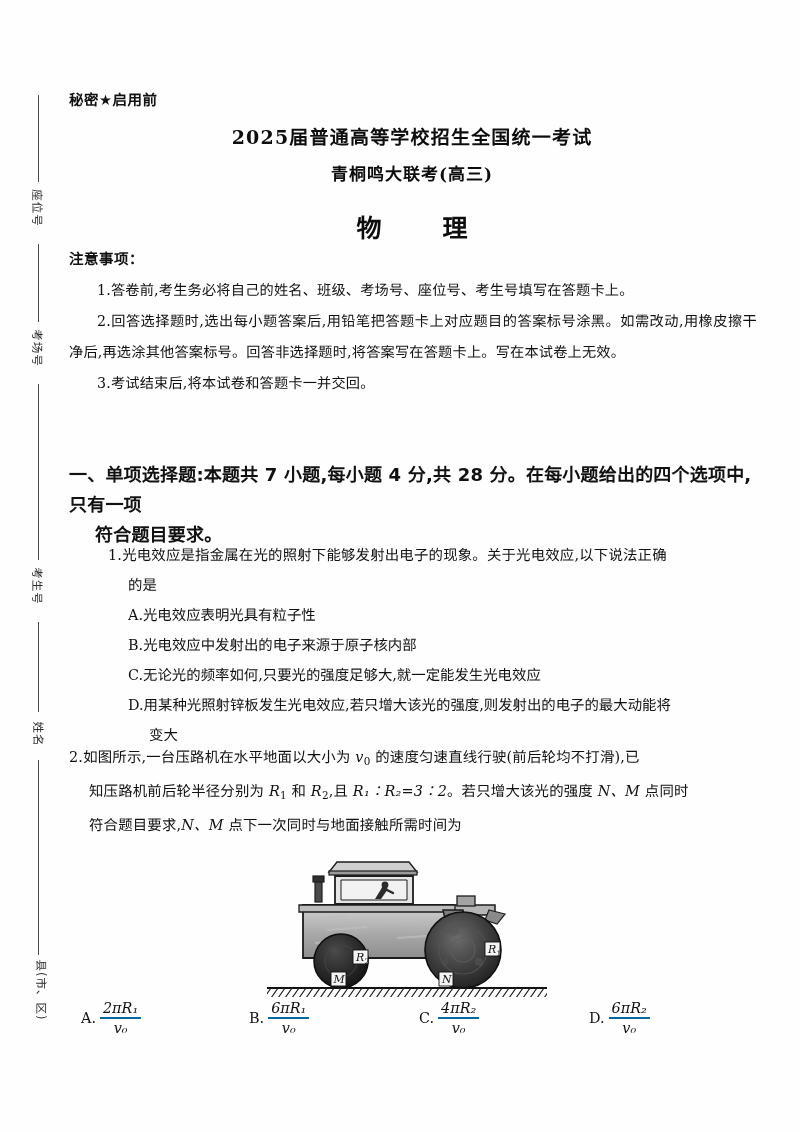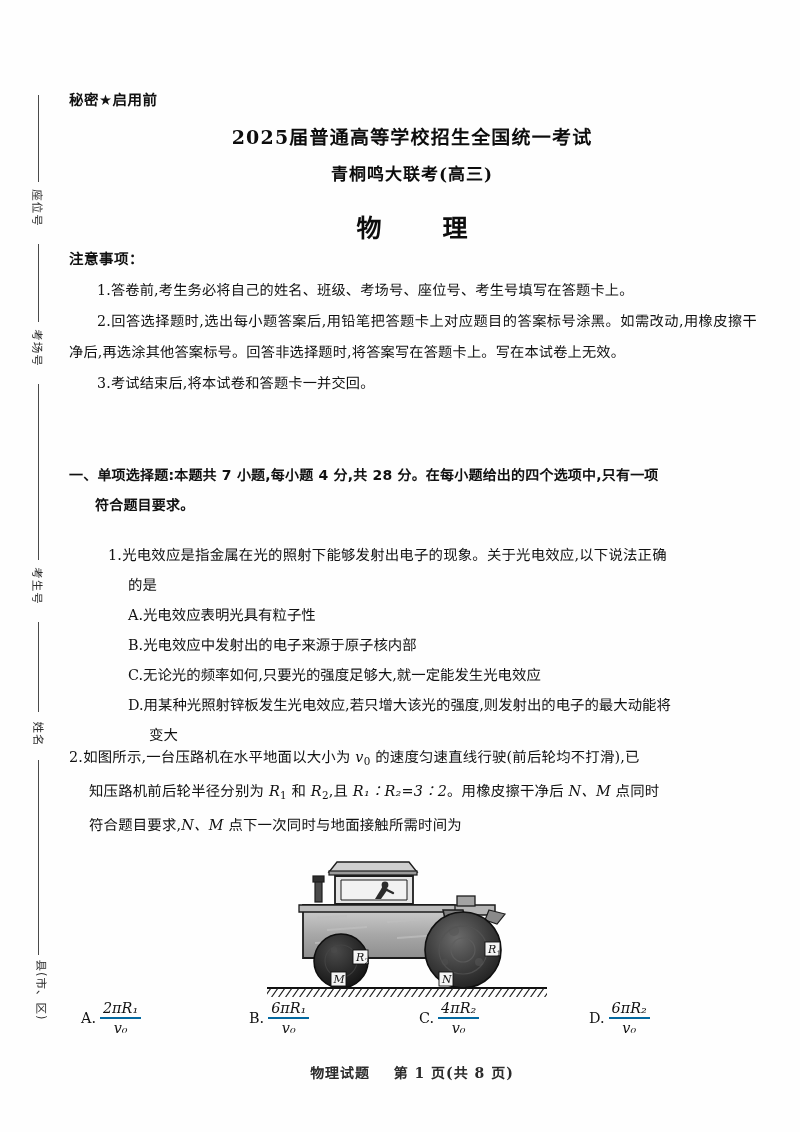--- a/index.html
+++ b/index.html
@@ -122,21 +122,21 @@
     text-indent: 28px;
     text-align: justify;
     letter-spacing: 0.2px;
   }
 
   .section-head {
     position: absolute;
     left: 7px; top: 460px; width: 690px;
     font-family: "DejaVu Sans", "Liberation Sans", sans-serif;
     font-weight: bold;
-    font-size: 14px;
+    font-size: 18px;
     line-height: 30px;
     letter-spacing: 0.2px;
   }
   .section-head .cont { display: block; padding-left: 26px; }
 
   .question { position: absolute; left: 7px; width: 692px; }
   .q-body {
     font-family: "DejaVu Serif", "Liberation Serif", serif;
     font-size: 14.4px;
     line-height: 30px;
@@ -283,21 +283,21 @@
         <span>D.</span><span>用某种光照射锌板发生光电效应,若只增大该光的强度,则发射出的电子的最大动能将</span>
         <span class="wrap2">变大</span>
       </div>
     </div>
 
     <div class="question" style="top:742px;">
       <div class="q-body">
         <span>2.</span><span>如图所示,一台压路机在水平地面以大小为 </span><span class="mi">v</span><span class="subn">0</span><span> 的速度匀速直线行驶(前后轮均不打滑),已</span>
       </div>
       <div class="q-body q-cont">
-        <span>知压路机前后轮半径分别为 </span><span class="mi">R</span><span class="subn">1</span><span> 和 </span><span class="mi">R</span><span class="subn">2</span><span>,且 </span><span class="mi">R₁∶R₂=3∶2</span><span>。用橡皮擦干净后 </span><span class="mi">N、M</span><span> 点同时</span>
+        <span>知压路机前后轮半径分别为 </span><span class="mi">R</span><span class="subn">1</span><span> 和 </span><span class="mi">R</span><span class="subn">2</span><span>,且 </span><span class="mi">R₁∶R₂=3∶2</span><span>。若只增大该光的强度 </span><span class="mi">N、M</span><span> 点同时</span>
       </div>
       <div class="q-body q-cont">
         <span>符合题目要求,</span><span class="mi">N、M</span><span> 点下一次同时与地面接触所需时间为</span>
       </div>
     </div>
 
     <div id="figure">
       <svg width="300" height="140" viewBox="0 0 300 140" xmlns="http://www.w3.org/2000/svg">
         <defs>
           <linearGradient id="bodyGrad" x1="0" y1="0" x2="0" y2="1">
@@ -409,20 +409,15 @@
       </div>
       <div class="frac-opt" style="left:520px;">
         <span class="frac-letter">D.</span>
         <span class="frac">
           <span class="num mi">6πR₂</span>
           <span class="den mi">v₀</span>
         </span>
       </div>
     </div>
 
-    <div class="footer">
-      <span>物理试题</span>
-      &nbsp;&nbsp;
-      <span class="pg">第 1 页(共 8 页)</span>
-    </div>
 
   </div>
 </div>
 
 </body></html>

